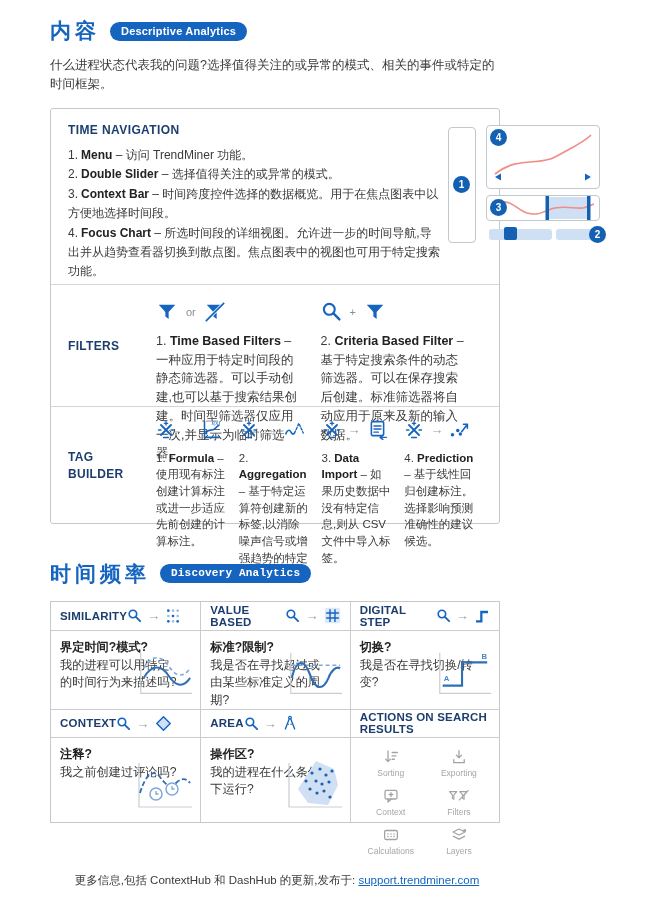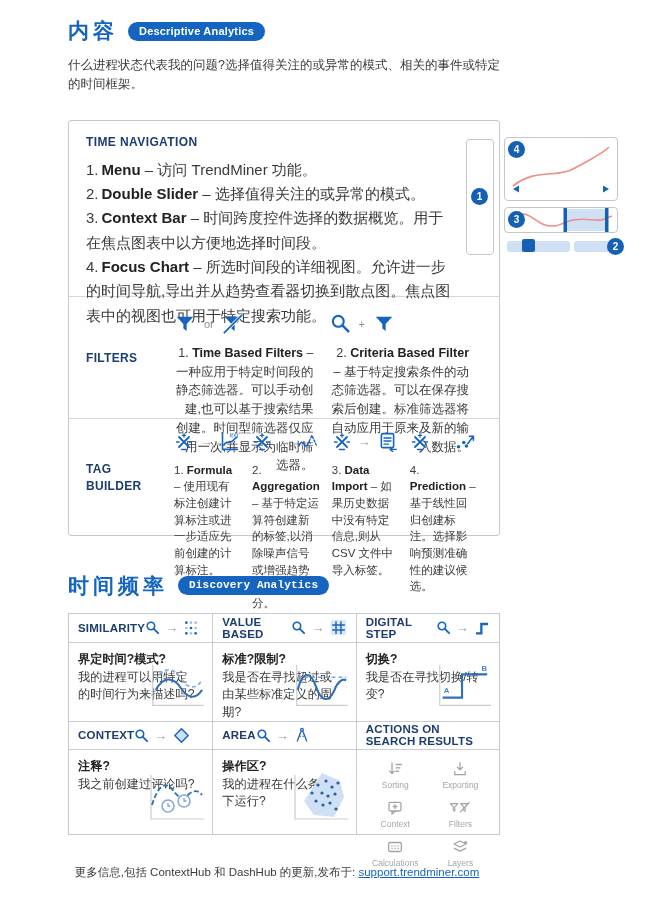--- a/index.html
+++ b/index.html
@@ -1,36 +1,36 @@
 <!DOCTYPE html>
 <html><head>
 <meta charset="utf-8">
 <style>
   * { margin:0; padding:0; box-sizing:border-box; }
   html,body { width:666px; height:906px; background:#ffffff; font-family:"Liberation Sans","DejaVu Sans",sans-serif; color:#3a3a3a; overflow:hidden; }
-  .page { width:554px; height:906px; padding:17px 54px 0 68px; position:relative; }
+  .page { width:554px; height:906px; padding:17px 54px 0 50px; position:relative; }
 
   
   .title-row { display:flex; align-items:center; gap:10px; }
   h1 { font-size:21px; font-weight:bold; color:#1565c0; letter-spacing:4px; }
   .pill { background:#1565c0; color:#fff; font-size:11px; font-weight:bold; padding:3px 11px 4px; border-radius:12px; white-space:nowrap; letter-spacing:.2px; }
   .intro { margin-top:11px; font-size:12.5px; line-height:1.55; color:#3a3a3a; }
 
   
-  .panel { margin-top:25px; border:1px solid #c6c9cc; border-radius:3px; background:#fff; }
+  .panel { margin-top:13px; border:1px solid #c6c9cc; border-radius:3px; background:#fff; }
   .prow { display:flex; border-bottom:1px solid #d4d7da; }
   .prow:last-child { border-bottom:none; }
   .row-timenav { height:176px; padding:12px 14px 10px 17px; }
   .row-filters { height:122px; padding:12px 14px 10px 17px; }
   .row-tagbuilder { height:116px; padding:10px 12px 8px 17px; }
   h2.rowhead { font-size:12px; font-weight:bold; color:#1c3e6e; letter-spacing:.4px; margin:2px 0 9px; }
   .rowlabel { flex:0 0 88px; display:flex; align-items:center; font-size:12px; font-weight:bold; color:#1c3e6e; letter-spacing:.3px; line-height:1.4; }
 
   .tn-text { width:372px; flex:none; }
-  .tn-item { font-size:15px; line-height:1.62; }
+  .tn-item { font-size:12px; line-height:1.62; }
   .tn-item .num { margin-right:3px; }
   .tn-item b { color:#222; }
 
   
   .tn-diagram { flex:1; position:relative; height:138px; }
   .dbox { position:absolute; border:1px solid #c2c7cd; border-radius:4px; background:#fff; }
   .menu-box { left:8px; top:6px; width:28px; height:116px; }
   .focus-chart { left:46px; top:4px; width:114px; height:64px; }
   .context-bar { left:46px; top:74px; width:114px; height:26px; }
   .slider { left:46px; top:106px; width:114px; height:15px; border:none; display:flex; align-items:center; gap:4px; padding:0 3px; position:absolute; }
@@ -38,21 +38,21 @@
   .seg1 { width:58%; position:relative; }
   .seg2 { width:36%; }
   .knob { position:absolute; left:24%; top:-2px; width:13px; height:13px; background:#1460b3; border-radius:2px; }
   .nbadge { position:absolute; width:17px; height:17px; border-radius:50%; background:#1460b3; color:#fff; font-size:10px; font-weight:bold; display:flex; align-items:center; justify-content:center; z-index:3; }
   .b1 { left:13px; top:55px; }
   .b4 { left:50px; top:8px; }
   .b3 { left:50px; top:78px; }
   .b2 { left:149px; top:105px; }
 
   
-  .fcol { flex:1; padding-right:16px;text-align:right; }
+  .fcol { flex:1; padding-right:16px; }
   .icon-line { height:30px; display:flex; align-items:center; gap:8px; margin-bottom:5px; }
   .ftext { font-size:12.5px; line-height:1.5; }
   .ftext b { color:#222; }
   .orplus { color:#8a8f94; font-size:11px; }
   .arrow { color:#9aa0a6; font-size:13px; line-height:1; }
 
   .tbcol { flex:1; padding-right:12px; }
   .tbcol .icon-line { height:26px; margin-bottom:7px; gap:6px; }
   .tbtext { font-size:11.5px; line-height:1.45; }
   .tbtext b { color:#222; }
@@ -73,21 +73,21 @@
   .q { font-weight:bold; color:#222; margin-bottom:1px; }
   .a { max-width:118px; line-height:1.45; }
   .minichart { position:absolute; right:6px; bottom:7px; }
 
   
   .actions { display:grid; grid-template-columns:1fr 1fr; row-gap:9px; padding:10px 6px; height:85px; }
   .act { display:flex; flex-direction:column; align-items:center; gap:2px; }
   .act .lbl { font-size:8.5px; color:#a6a6a6; }
 
   
-  .footer { position:absolute; left:0; right:0; bottom:26px; text-align:center; font-size:11.5px; color:#3a3a3a; }
+  .footer { position:absolute; left:0; right:0; bottom:18px; text-align:center; font-size:11.5px; color:#3a3a3a; }
   .footer a { color:#1565c0; }
 </style>
 </head>
 <body>
 
 <div class="page">
 
   <div class="title-row">
     <h1>内容</h1>
     <span class="pill">Descriptive Analytics</span>

